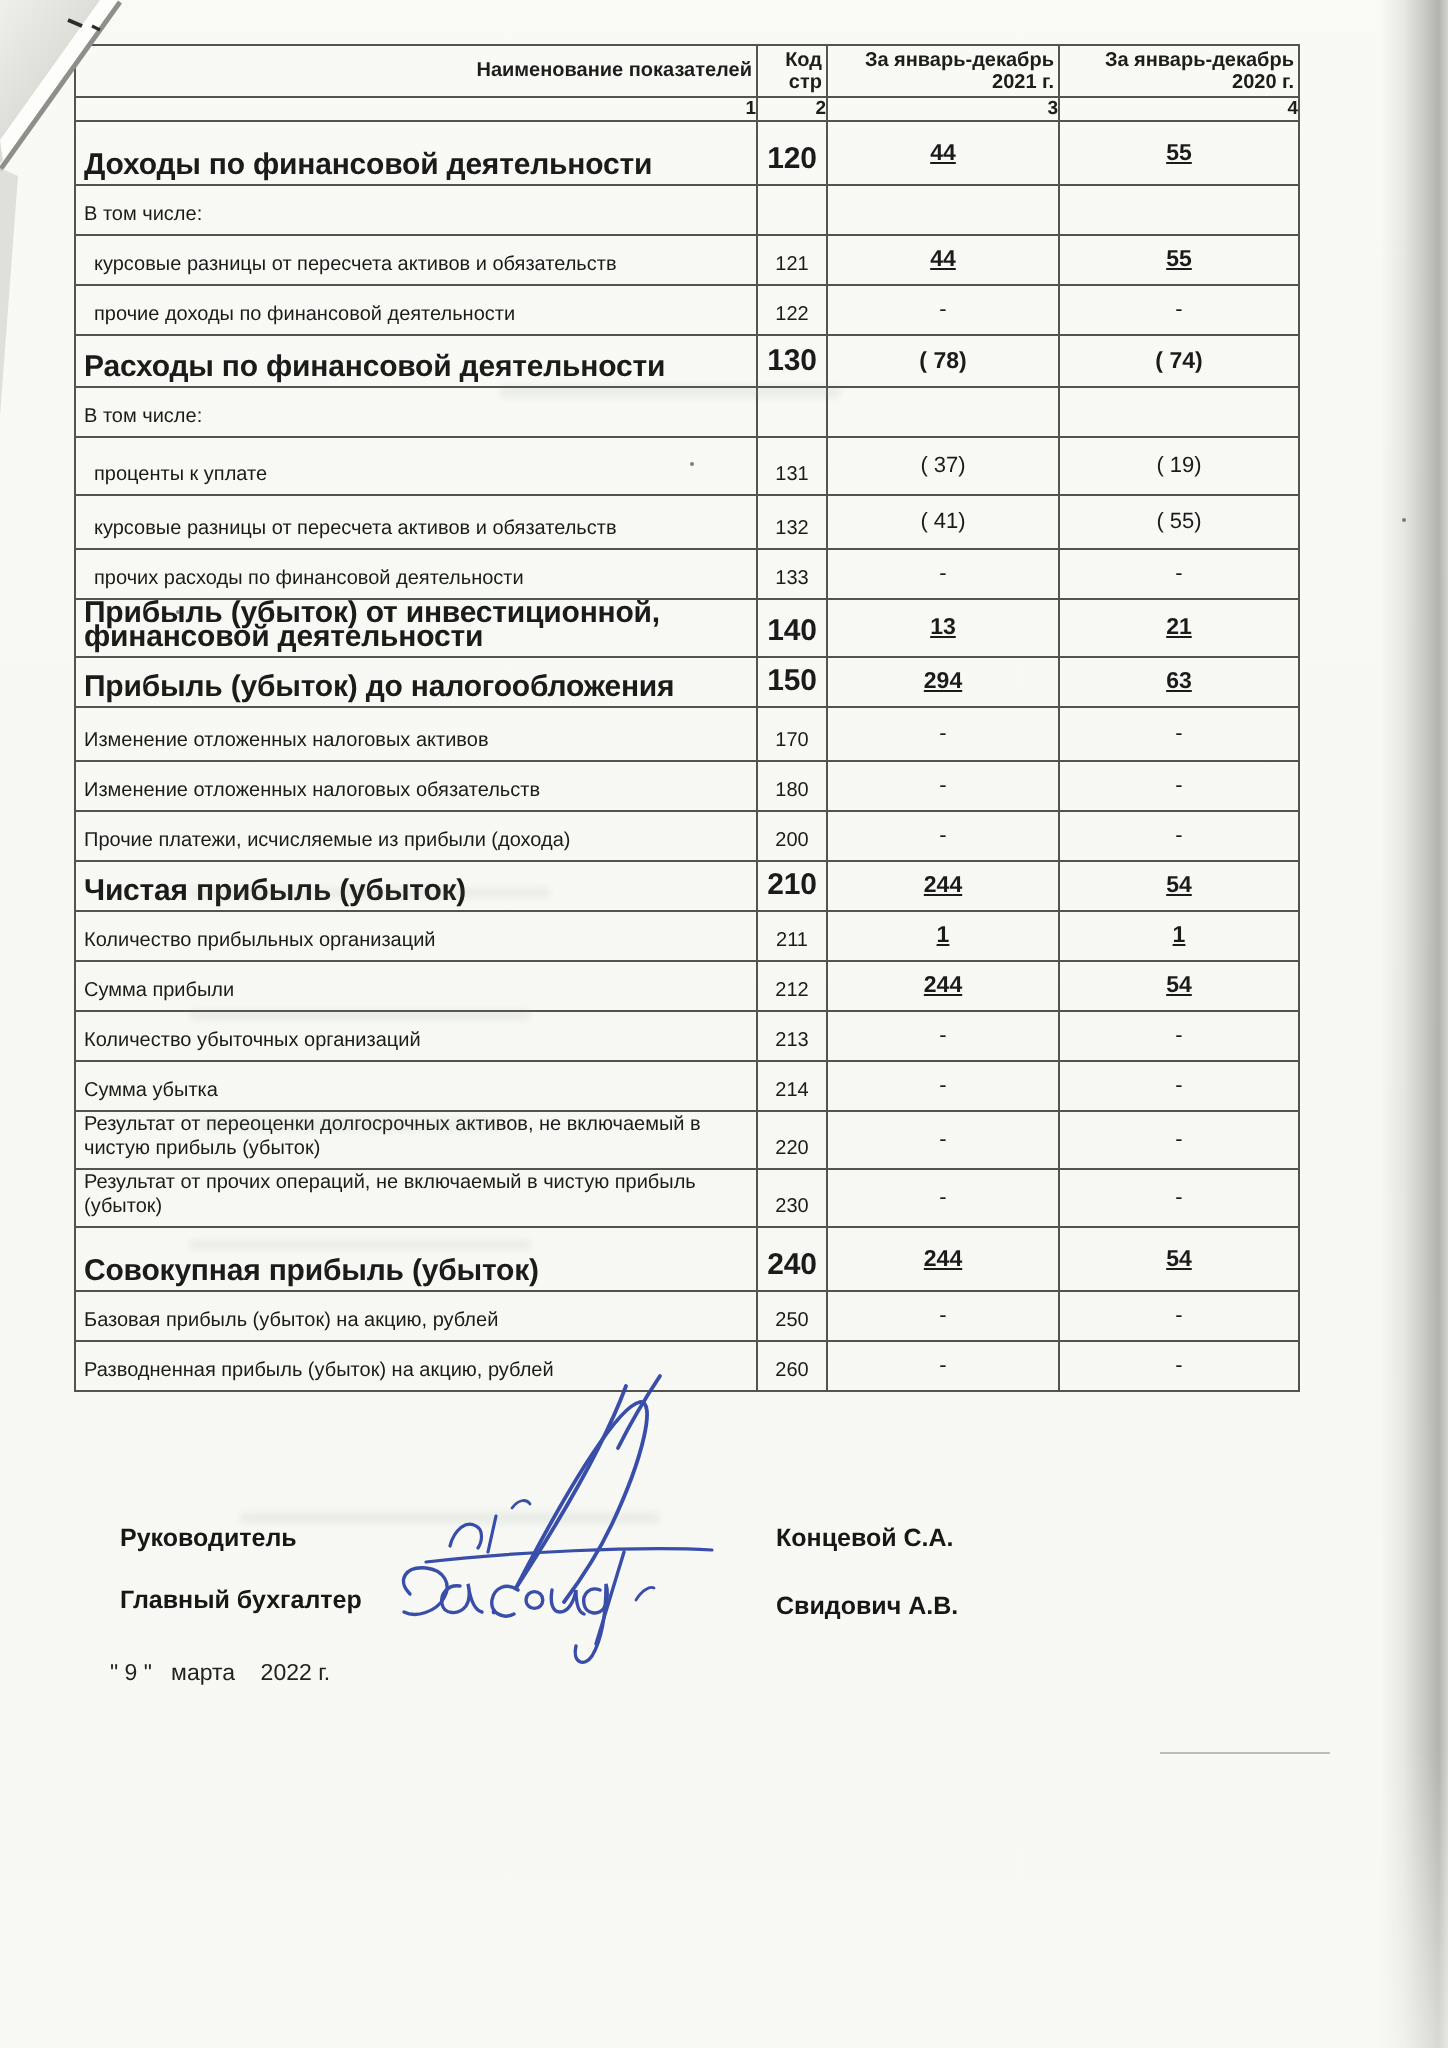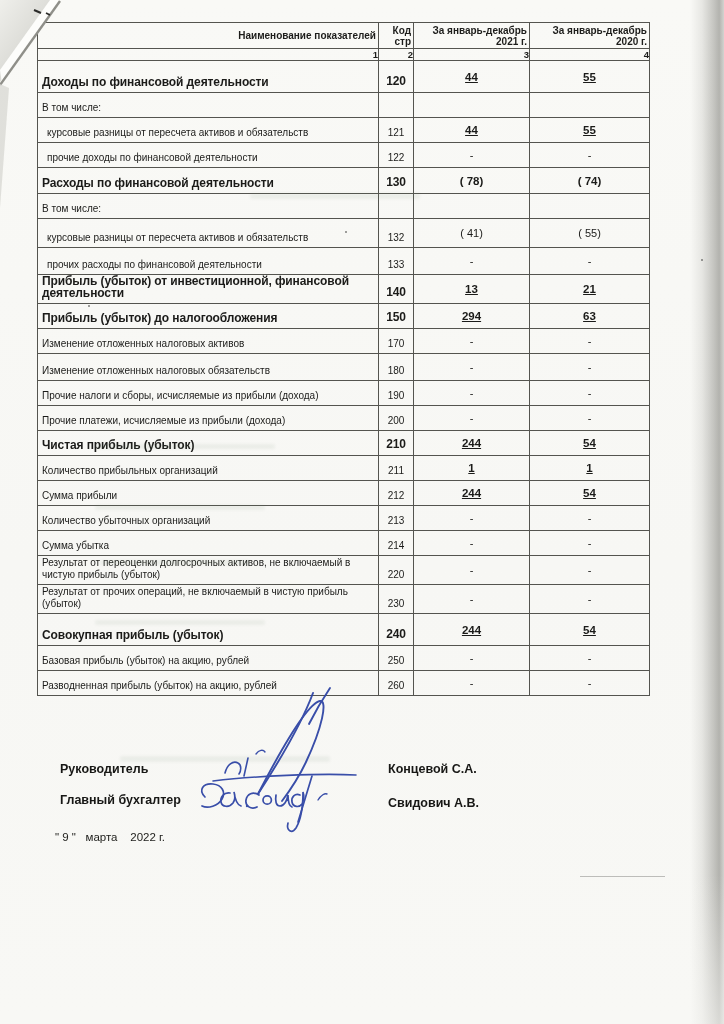--- a/index.html
+++ b/index.html
@@ -34,21 +34,21 @@
   tbody tr:nth-child(5){height:26px;}
   tbody tr:nth-child(7){height:29px;}
   tbody tr:nth-child(8){height:27px;}
   tbody tr:nth-child(12){height:27px;}
   tbody tr:nth-child(20){height:27px;}
   tbody tr:nth-child(22){height:32px;}
   tbody tr:nth-child(26){height:18px;}
   td.c-name{font-size:10px;line-height:11.5px;text-align:left;vertical-align:bottom;
     padding:1px 3px 4px 4px;}
   .s-sub td.c-name{padding-left:9px;}
-  .s-bold td.c-name,.s-bold td.c-code{font-weight:bold;font-size:12px;letter-spacing:-0.1px;}
+  .s-bold td.c-name,.s-bold td.c-code{font-weight:bold;font-size:15px;letter-spacing:-0.1px;}
   td.c-code{font-size:10px;text-align:center;vertical-align:bottom;padding:0 1px 4px 1px;}
   td.c-val{font-size:11px;text-align:center;vertical-align:middle;padding:0;}
   .s-bold td.c-val{font-weight:bold;font-size:11.5px;}
   td.c-val.num-bold{font-weight:bold;font-size:11.5px;text-decoration:underline;}
   
   .f-label,.f-name{position:absolute;font-weight:bold;font-size:12.5px;color:#171715;}
   .f-date{position:absolute;left:55px;top:831px;font-size:11.5px;white-space:pre;color:#22221f;}
   
   .fold-svg{position:absolute;left:0;top:0;z-index:5;}
   .sig-svg{position:absolute;left:180px;top:580px;z-index:4;}
@@ -116,20 +116,26 @@
       <td class="c-val">( 78)</td>
       <td class="c-val">( 74)</td>
     </tr>
         <tr class="s-section">
       <td class="c-name">В том числе:</td>
       <td class="c-code"></td>
       <td class="c-val"></td>
       <td class="c-val"></td>
     </tr>
         <tr class="s-sub">
+      <td class="c-name">проценты к уплате</td>
+      <td class="c-code">131</td>
+      <td class="c-val">( 37)</td>
+      <td class="c-val">( 19)</td>
+    </tr>
+        <tr class="s-sub">
       <td class="c-name">курсовые разницы от пересчета активов и обязательств</td>
       <td class="c-code">132</td>
       <td class="c-val">( 41)</td>
       <td class="c-val">( 55)</td>
     </tr>
         <tr class="s-sub">
       <td class="c-name">прочих расходы по финансовой деятельности</td>
       <td class="c-code">133</td>
       <td class="c-val">-</td>
       <td class="c-val">-</td>
@@ -148,26 +154,20 @@
     </tr>
         <tr class="s-plain">
       <td class="c-name">Изменение отложенных налоговых активов</td>
       <td class="c-code">170</td>
       <td class="c-val">-</td>
       <td class="c-val">-</td>
     </tr>
         <tr class="s-plain">
       <td class="c-name">Изменение отложенных налоговых обязательств</td>
       <td class="c-code">180</td>
-      <td class="c-val">-</td>
-      <td class="c-val">-</td>
-    </tr>
-        <tr class="s-plain">
-      <td class="c-name">Прочие налоги и сборы, исчисляемые из прибыли (дохода)</td>
-      <td class="c-code">190</td>
       <td class="c-val">-</td>
       <td class="c-val">-</td>
     </tr>
         <tr class="s-plain">
       <td class="c-name">Прочие платежи, исчисляемые из прибыли (дохода)</td>
       <td class="c-code">200</td>
       <td class="c-val">-</td>
       <td class="c-val">-</td>
     </tr>
         <tr class="s-bold">

